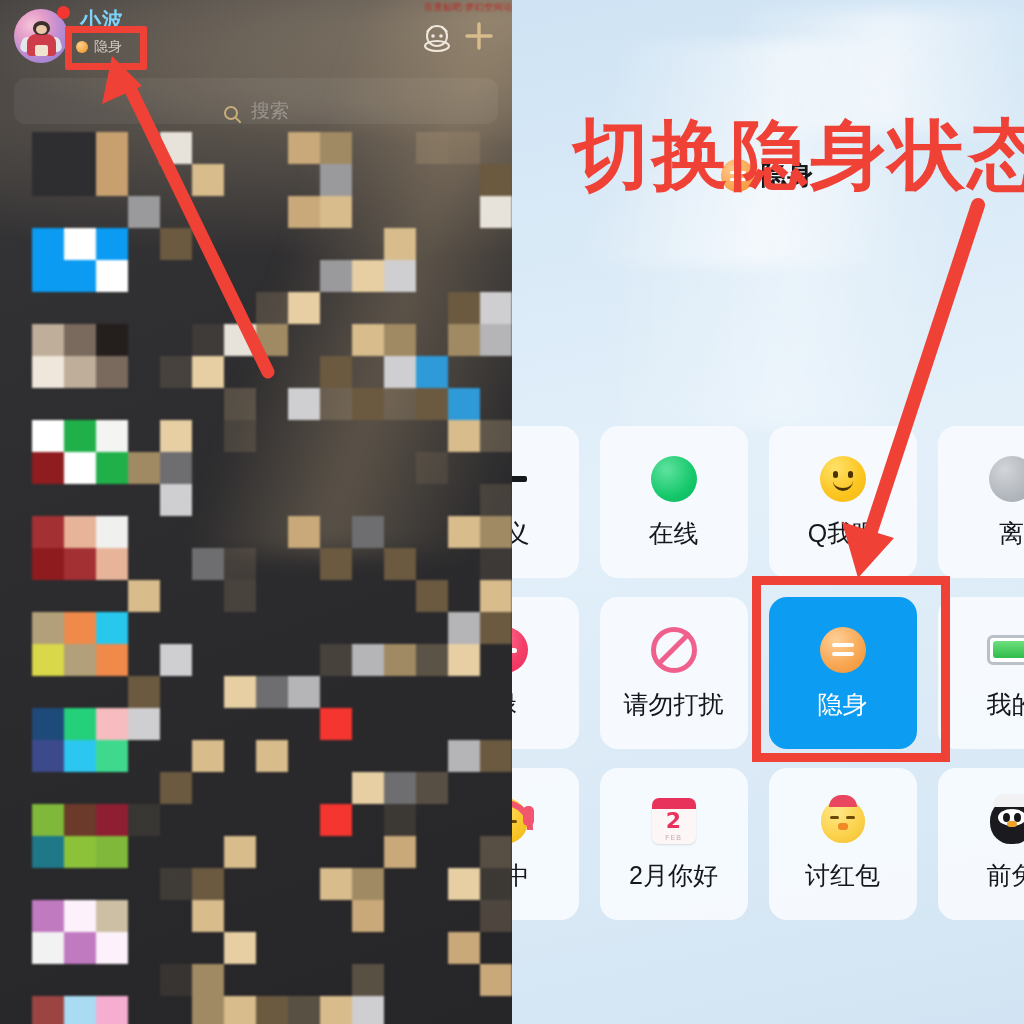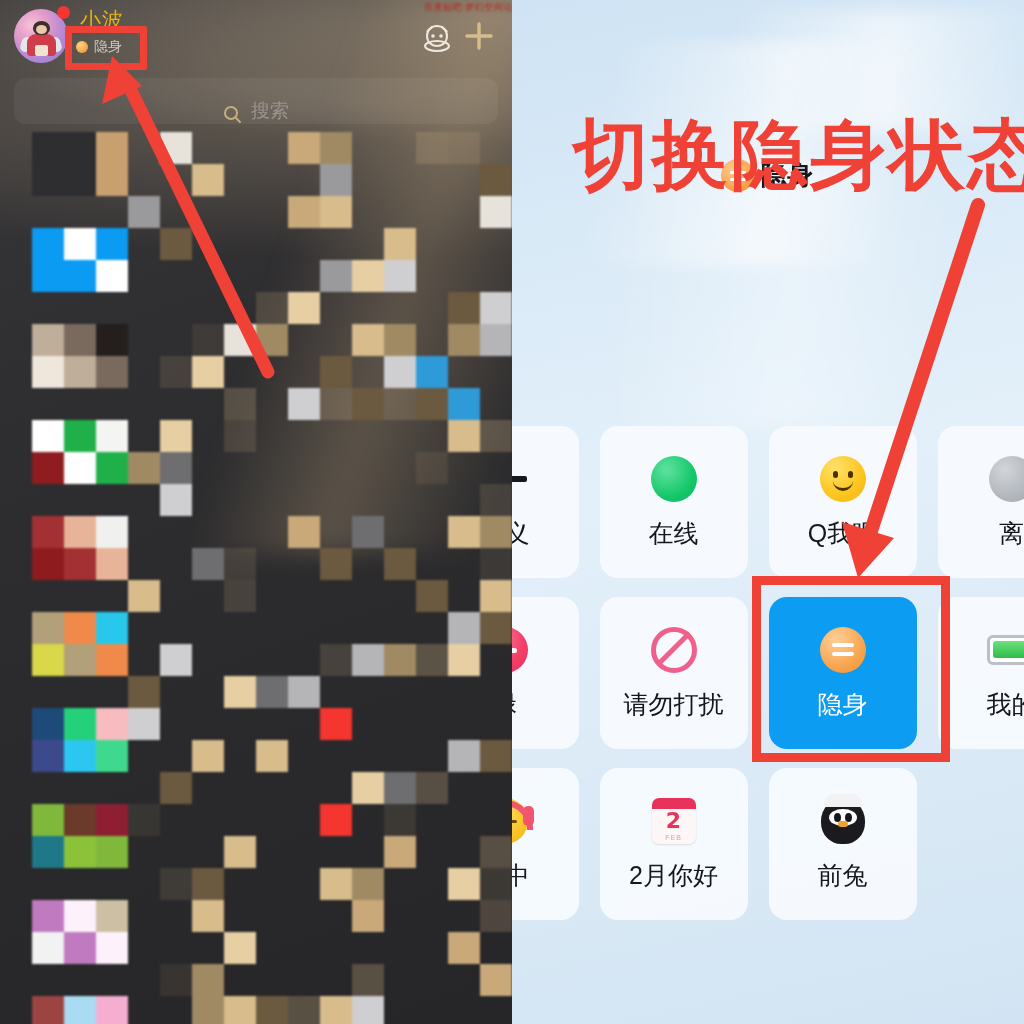--- a/index.html
+++ b/index.html
@@ -44,21 +44,21 @@
   #avatar .fig-face{ position:absolute; left:22px; top:16px; width:11px; height:9px; border-radius:50%; background:#e9c9a9; }
   #avatar .fig-body{ position:absolute; left:13px; top:25px; width:29px; height:22px; border-radius:9px 9px 4px 4px; background:#cf3d4a; }
   #avatar .fig-arm-l{ position:absolute; left:7px; top:28px; width:10px; height:15px; border-radius:6px; background:#e4e7ea; transform:rotate(18deg); }
   #avatar .fig-arm-r{ position:absolute; left:37px; top:28px; width:10px; height:15px; border-radius:6px; background:#e4e7ea; transform:rotate(-18deg); }
   #avatar .fig-badge{ position:absolute; left:21px; top:36px; width:13px; height:11px; border-radius:2px; background:#f0e3cf; }
   #avatar-dot {
     position:absolute; left:57px; top:6px; width:13px; height:13px; border-radius:50%;
     background:#f5352f;
   }
   #nickname {
-    position:absolute; left:80px; top:6px; font-size:21px; color:#eab308; font-weight:400;
+    position:absolute; left:80px; top:6px; font-size:21px; color:#7dd3fc; font-weight:700;
     letter-spacing:1px;
   }
   #status-chip {
     position:absolute; left:72px; top:36px; display:flex; align-items:center; gap:6px;
     padding:2px 4px;
   }
   #status-chip .dot {
     width:12px; height:12px; border-radius:50%;
     background:radial-gradient(circle at 36% 32%, #ffd08a, #f2a341 70%, #e8902c);
   }
@@ -583,20 +583,33 @@
                 <span class="num">2</span>
                 <span class="feb">FEB</span>
               </div>
             </div>
             <div class="lbl">2月你好</div>
           </div>
         </div>
         <div class="cell">
           <div class="card">
             <div class="emoji">
+              <div class="g-chick">
+                <span class="cap"></span>
+                <span class="ey l"></span>
+                <span class="ey r"></span>
+                <span class="bk"></span>
+              </div>
+            </div>
+            <div class="lbl">讨红包</div>
+          </div>
+        </div>
+        <div class="cell">
+          <div class="card">
+            <div class="emoji">
               <div class="g-peng">
                 <span class="sc"></span>
                 <span class="fc"></span>
                 <span class="ey l"></span>
                 <span class="ey r"></span>
                 <span class="bk"></span>
               </div>
             </div>
             <div class="lbl">前兔</div>
           </div>

